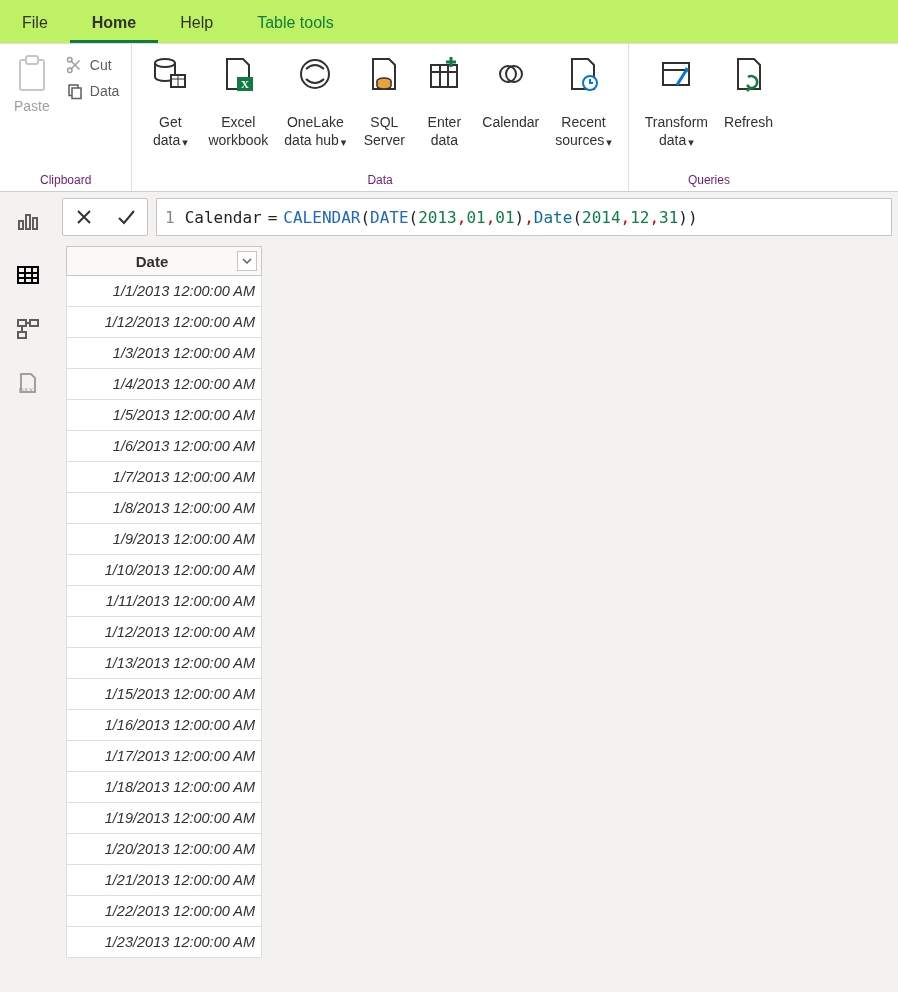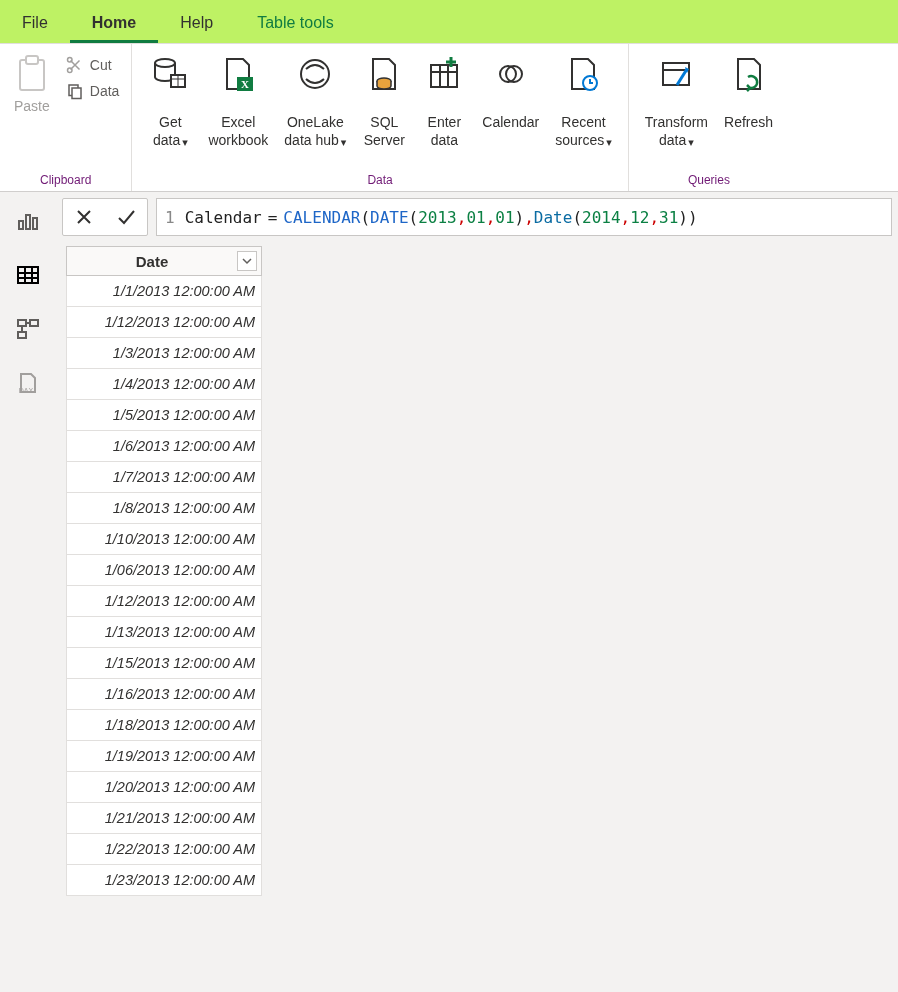--- a/index.html
+++ b/index.html
@@ -425,26 +425,28 @@
         </div>
         <div id="rows">
             <div class="cell">1/1/2013 12:00:00 AM</div>
             <div class="cell">1/12/2013 12:00:00 AM</div>
             <div class="cell">1/3/2013 12:00:00 AM</div>
             <div class="cell">1/4/2013 12:00:00 AM</div>
             <div class="cell">1/5/2013 12:00:00 AM</div>
             <div class="cell">1/6/2013 12:00:00 AM</div>
             <div class="cell">1/7/2013 12:00:00 AM</div>
             <div class="cell">1/8/2013 12:00:00 AM</div>
+            <div class="cell">1/9/2013 12:00:00 AM</div>
             <div class="cell">1/10/2013 12:00:00 AM</div>
-            <div class="cell">1/06/2013 12:00:00 AM</div>
+            <div class="cell">1/11/2013 12:00:00 AM</div>
             <div class="cell">1/12/2013 12:00:00 AM</div>
             <div class="cell">1/13/2013 12:00:00 AM</div>
             <div class="cell">1/15/2013 12:00:00 AM</div>
             <div class="cell">1/16/2013 12:00:00 AM</div>
+            <div class="cell">1/17/2013 12:00:00 AM</div>
             <div class="cell">1/18/2013 12:00:00 AM</div>
             <div class="cell">1/19/2013 12:00:00 AM</div>
             <div class="cell">1/20/2013 12:00:00 AM</div>
             <div class="cell">1/21/2013 12:00:00 AM</div>
             <div class="cell">1/22/2013 12:00:00 AM</div>
             <div class="cell">1/23/2013 12:00:00 AM</div>
           </div>
       </div>
     </div>
   </div>

